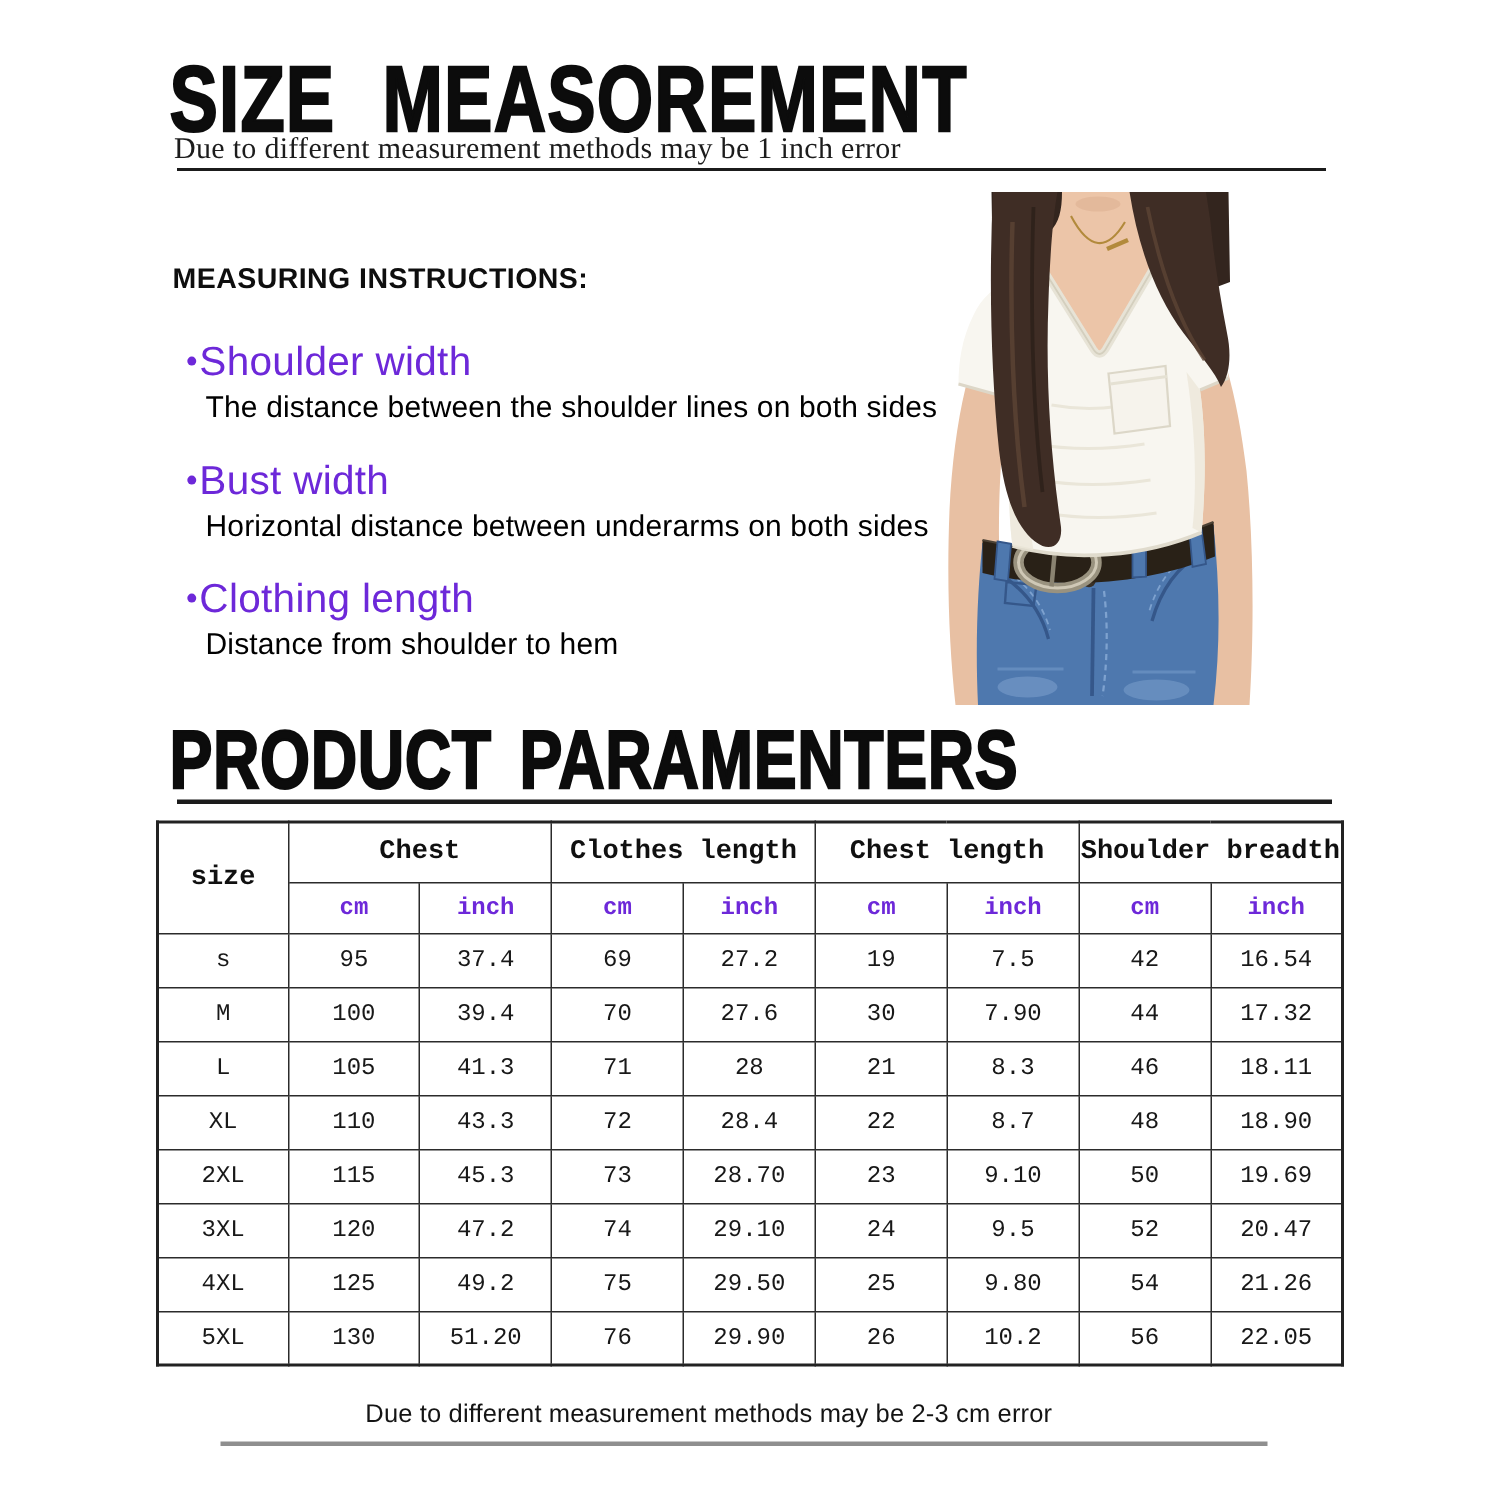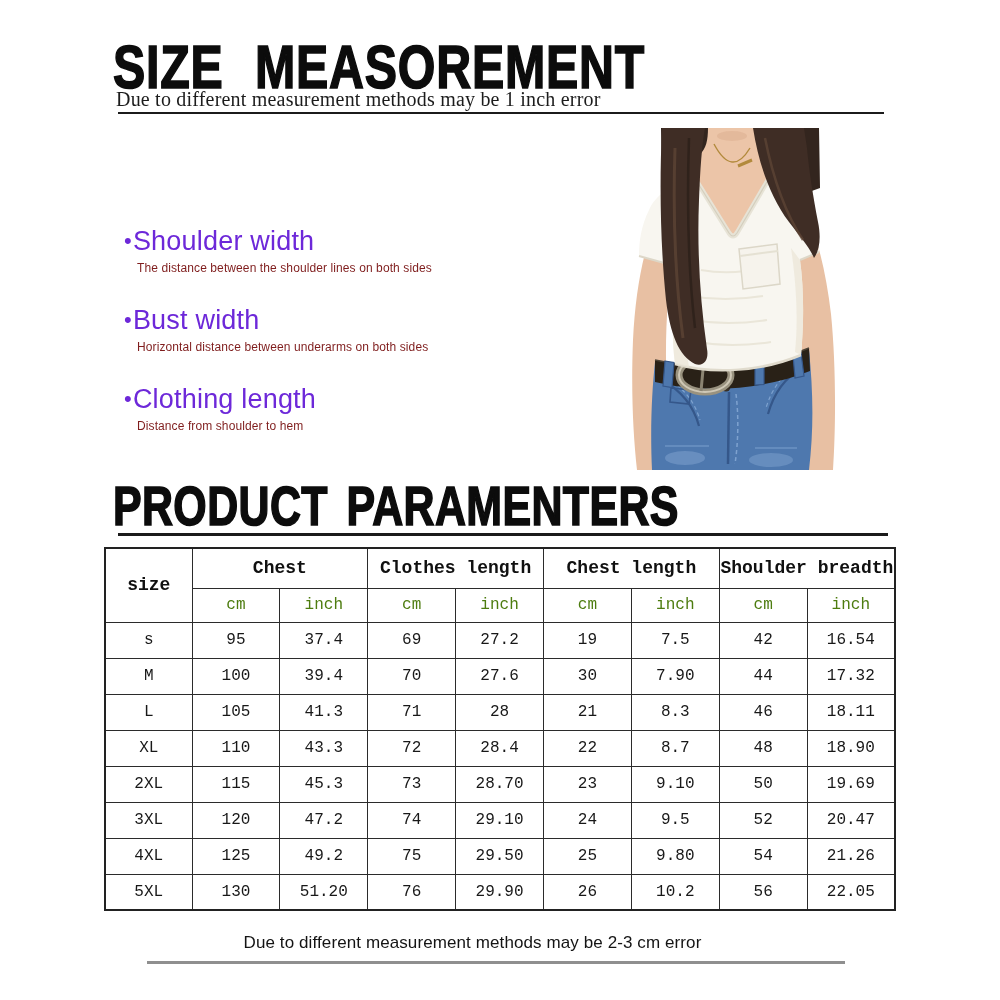--- a/index.html
+++ b/index.html
@@ -34,58 +34,59 @@
   .rule-footer  { left:147px; top:961px; width:698px; height:3px; background:#8f8f8f; }
 
   
   .inst-heading {
     position:absolute; left:115px; top:176px;
     font-size:19px; font-weight:bold; color:#0e0e0e; letter-spacing:0.3px;
   }
   .inst-item { position:absolute; left:124px; }
   .inst-item .term { font-size:27px; color:#6d28d9; line-height:1.1; letter-spacing:0.2px; }
   .inst-item .bullet { font-size:22px; vertical-align:2px; margin-right:1px; }
-  .inst-item .desc { margin-top:4px; padding-left:13px; font-size:12px; color:#7f1d1d; letter-spacing:0.1px; }
+  .inst-item .desc { margin-top:4px; padding-left:13px; font-size:20px; color:#000000; letter-spacing:0.1px; }
   .item-0 { top:227px; } .item-1 { top:306px; } .item-2 { top:385px; }
 
   
   .photo { position:absolute; left:605px; top:128px; width:305px; height:342px; }
 
   
   table.size-table {
     position:absolute; left:104px; top:547px; width:792px;
     border-collapse:collapse; table-layout:fixed;
     font-family:"Liberation Mono", monospace;
     border:2px solid #222;
   }
   table.size-table th, table.size-table td {
     border:1.5px solid #2b2b2b;
     text-align:center; vertical-align:middle;
     overflow:hidden; white-space:nowrap;
   }
   tr.group-row th { height:40px; font-size:18px; font-weight:bold; color:#101010; }
-  tr.unit-row  th { height:34px; font-size:16px; font-weight:normal; color:#4d7c0f; }
+  tr.unit-row  th { height:34px; font-size:16px; font-weight:bold; color:#6d28d9; }
   th.size-corner { font-size:18px; font-weight:bold;margin-top:36px; }
   tbody td { height:36px; font-size:16px; color:#181818; }
 
   
   .footer-note {
     position:absolute; left:0; top:933px; width:900px;
     text-align:center; font-size:17px; color:#141414; letter-spacing:0.1px;padding-left:45px;
   }
 </style>
 </head>
 <body>
 
 <div class="page">
 
   <h1 class="big-title title-main">SIZE MEASOREMENT</h1>
   <p class="subtitle">Due to different measurement methods may be 1 inch error</p>
   <div class="rule rule-top"></div>
 
+  <h2 class="inst-heading">MEASURING INSTRUCTIONS:</h2>
 
   <div class="inst-item item-0">
     <div class="term"><span class="bullet">•</span><span>Shoulder width</span></div>
     <div class="desc">The distance between the shoulder lines on both sides</div>
   </div>
   <div class="inst-item item-1">
     <div class="term"><span class="bullet">•</span><span>Bust width</span></div>
     <div class="desc">Horizontal distance between underarms on both sides</div>
   </div>
   <div class="inst-item item-2">

